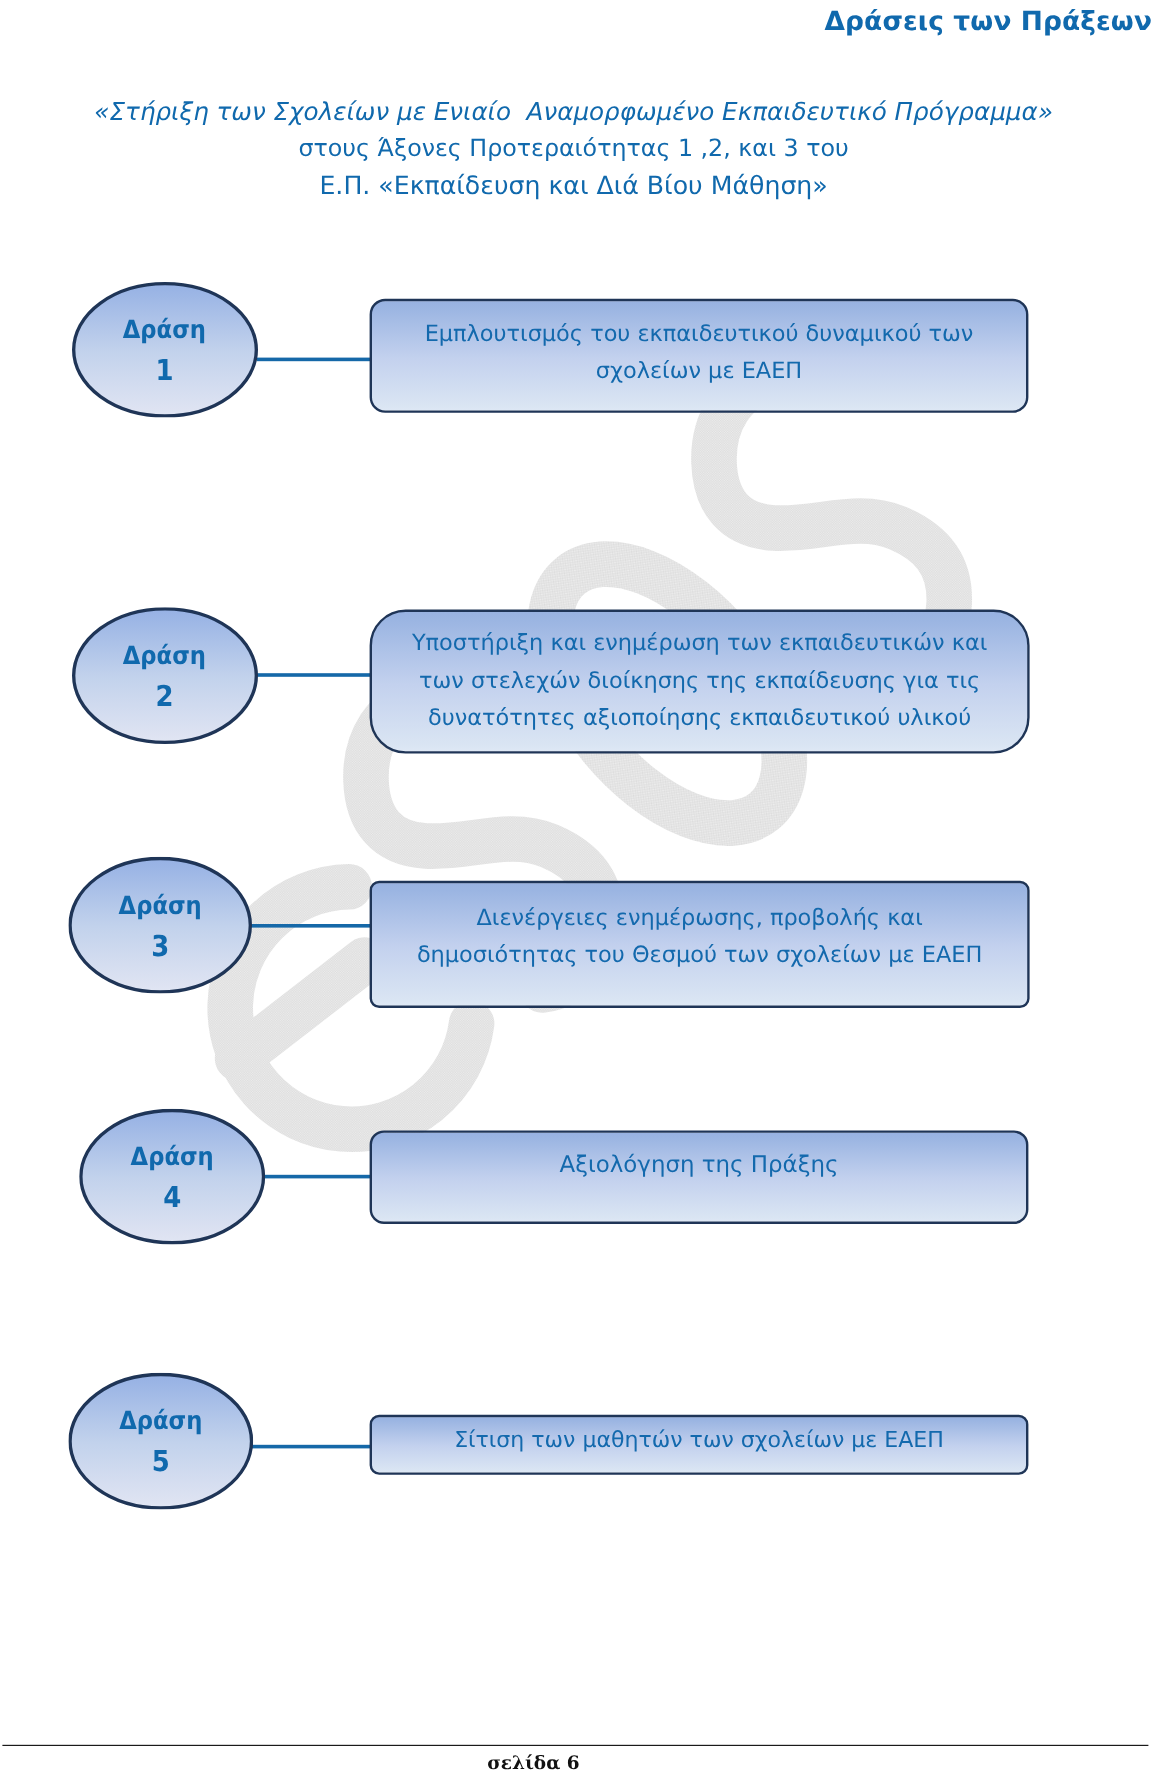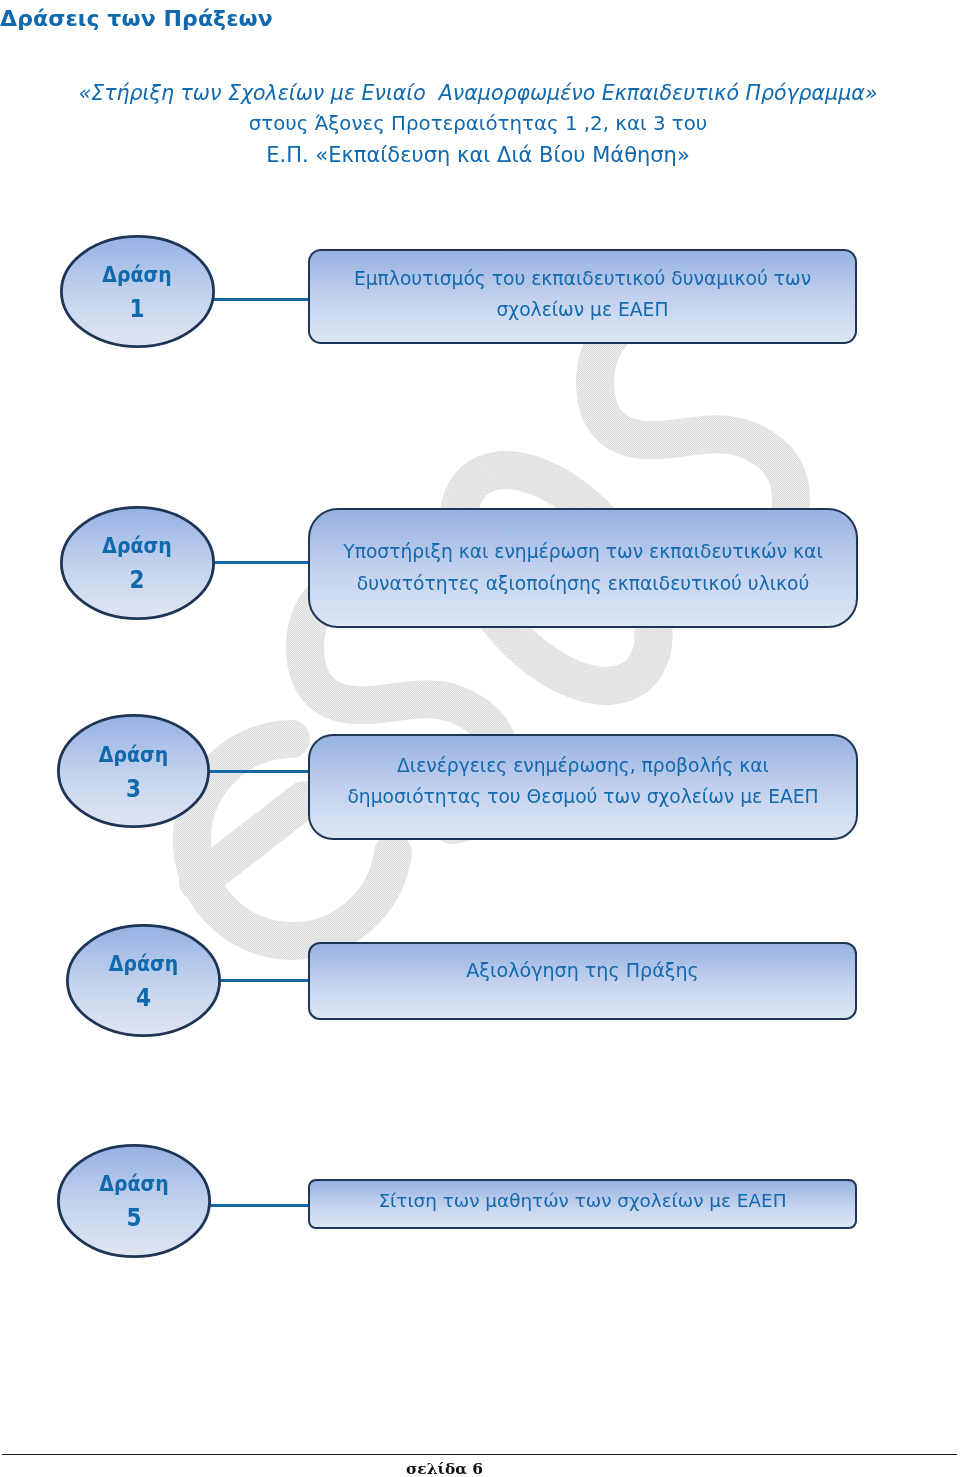--- a/index.html
+++ b/index.html
@@ -5,21 +5,21 @@
 <style>
   html,body{margin:0;padding:0;}
   body{width:960px;height:1477px;background:#ffffff;
        font-family:"DejaVu Sans",sans-serif;position:relative;overflow:hidden;}
   .page{position:absolute;left:0;top:0;width:960px;height:1477px;overflow:hidden;}
 
   
   .wm{position:absolute;left:0;top:0;width:960px;height:1477px;z-index:0;pointer-events:none;}
 
   
-  .title{position:absolute;left:0;width:960px;top:6px;text-align:left;
+  .title{position:absolute;left:0;width:960px;top:6px;text-align:right;
          color:#1069ad;font-weight:bold;font-size:22px;letter-spacing:0.1px;z-index:3;}
   .sub{position:absolute;left:0;width:956px;text-align:center;color:#1069ad;z-index:3;white-space:pre;}
   .sub1{top:81px;font-style:italic;font-size:20.5px;}
   .sub2{top:112px;font-size:19.8px;}
   .sub3{top:143px;font-size:21.0px;}
   .ell{position:absolute;z-index:2;text-decoration:underline;}
   .ell .lbl{position:absolute;left:0;top:0;width:100%;height:100%;
             display:flex;flex-direction:column;align-items:center;justify-content:center;
             color:#1069ad;font-family:"DejaVu Sans Condensed","DejaVu Sans",sans-serif;
             font-weight:bold;font-size:21px;line-height:1.0;}
@@ -111,20 +111,21 @@
           </defs>
           <ellipse cx="77.5" cy="57" rx="76.1" ry="55.6" fill="url(#eg1)" stroke="#1f3557" stroke-width="2.8"></ellipse>
         </svg>
         <div class="lbl">
           <span class="w">Δράση</span>
           <span class="n">2</span>
         </div>
       </div>
       <div class="box" style="left: 308px; top: 507.5px; width: 550px; height: 120px; font-size: 18.7px; border-radius: 30px; padding-bottom: 0px; padding-top: 0px;">
         <span class="ln" style="line-height: 31.3px;">Υποστήριξη και ενημέρωση των εκπαιδευτικών και</span>
+        <span class="ln" style="line-height: 31.3px;">των στελεχών διοίκησης της εκπαίδευσης για τις</span>
         <span class="ln" style="line-height: 31.3px;">δυνατότητες αξιοποίησης εκπαιδευτικού υλικού</span>
       </div>
       <div class="conn" style="left: 209px; top: 769.5px; width: 100px;"></div>
       <div class="ell" style="left: 57px; top: 714px; width: 153px; height: 114px;">
         <svg width="153" height="114" viewBox="0 0 153 114" style="position:absolute;left:0;top:0">
           <defs>
             <linearGradient id="eg2" x1="0" y1="0" x2="0" y2="1">
               <stop offset="0" stop-color="#96b1e4"></stop>
               <stop offset="0.065" stop-color="#9bb5e5"></stop>
               <stop offset="0.51" stop-color="#c2d2ec"></stop>
@@ -132,21 +133,21 @@
               <stop offset="1" stop-color="#e1e6f4"></stop>
             </linearGradient>
           </defs>
           <ellipse cx="76.5" cy="57" rx="75.1" ry="55.6" fill="url(#eg2)" stroke="#1f3557" stroke-width="2.8"></ellipse>
         </svg>
         <div class="lbl">
           <span class="w">Δράση</span>
           <span class="n">3</span>
         </div>
       </div>
-      <div class="box" style="left: 308px; top: 734px; width: 550px; height: 106px; font-size: 18.7px; border-radius: 25px; padding-bottom: 12px; padding-top: 0px;">
+      <div class="box" style="left: 308px; top: 734px; width: 550px; height: 106px; font-size: 18.7px; border-radius: 8px; padding-bottom: 12px; padding-top: 0px;">
         <span class="ln" style="line-height: 31.3px;">Διενέργειες ενημέρωσης, προβολής και</span>
         <span class="ln" style="line-height: 31.3px;">δημοσιότητας του Θεσμού των σχολείων με ΕΑΕΠ</span>
       </div>
       <div class="conn" style="left: 220px; top: 978.5px; width: 89px;"></div>
       <div class="ell" style="left: 66px; top: 923.5px; width: 155px; height: 113px;">
         <svg width="155" height="113" viewBox="0 0 155 113" style="position:absolute;left:0;top:0">
           <defs>
             <linearGradient id="eg3" x1="0" y1="0" x2="0" y2="1">
               <stop offset="0" stop-color="#96b1e4"></stop>
               <stop offset="0.065" stop-color="#9bb5e5"></stop>

